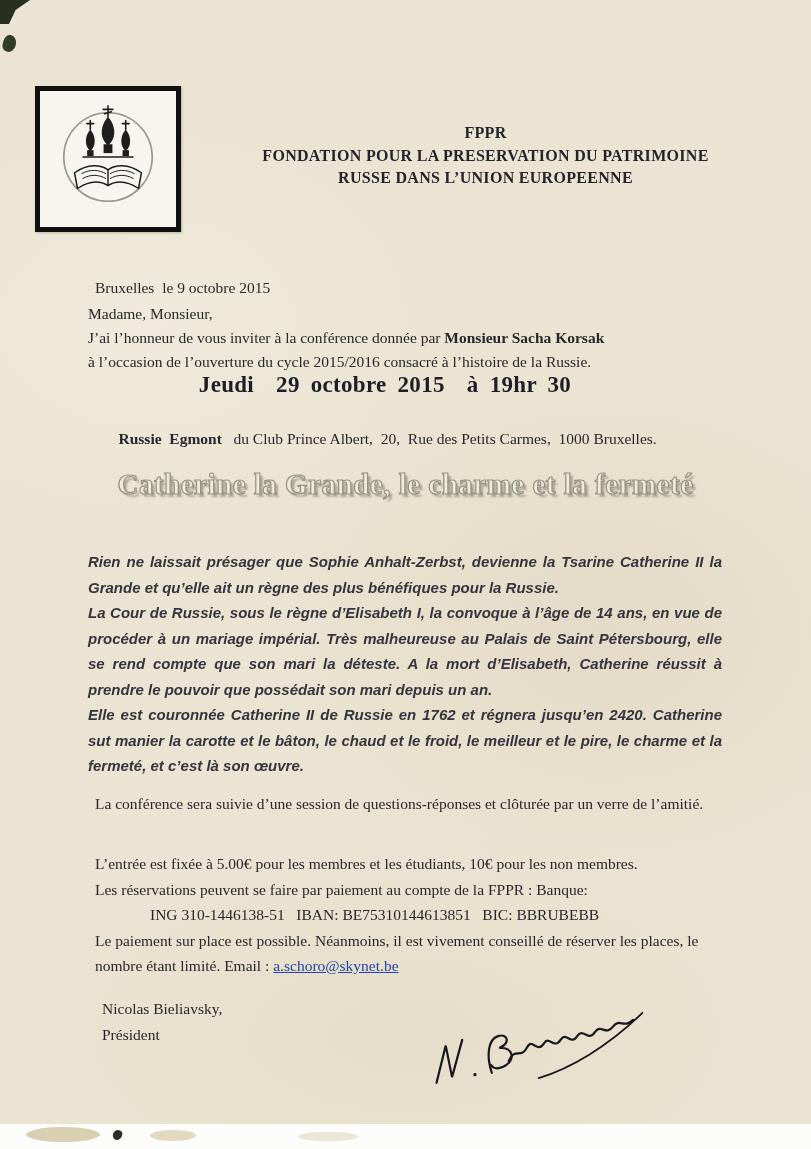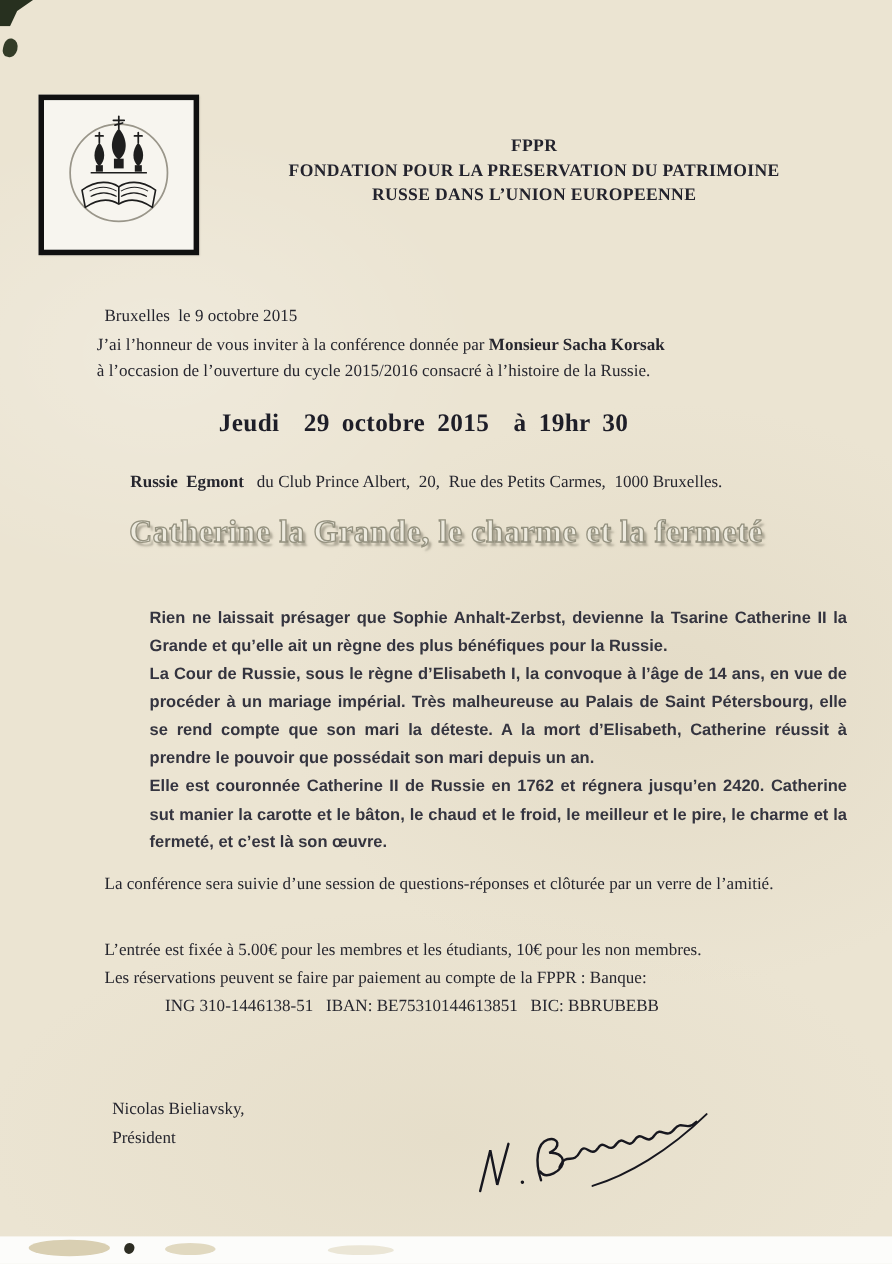--- a/index.html
+++ b/index.html
@@ -58,22 +58,22 @@
     position:absolute;left:0;top:468px;width:811px;text-align:center;
     font-size:29px;font-weight:bold;letter-spacing:.5px;white-space:pre-wrap;
     color:#edeade;
     -webkit-text-stroke:1.2px #94917f;
     text-shadow:3px 3px 2px rgba(134,129,111,.6);
   }
 
   .bio{
     position:absolute;left:88px;top:549px;width:634px;
     font-family:"Liberation Sans", sans-serif;
-    font-weight:bold;
-    font-size:15px;line-height:25.5px;text-align:justify;color:#34343f;margin-left:48px;
+    font-weight:bold;font-style:italic;
+    font-size:15px;line-height:25.5px;text-align:justify;color:#34343f;
   }
   .bio p{margin:0;}
 
   .conf-para{position:absolute;left:95px;top:791px;width:632px;font-size:15.5px;line-height:25px;margin:0;}
 
   .payment{position:absolute;left:95px;top:851px;width:648px;font-size:15.5px;line-height:25.5px;}
   .payment p{margin:0;}
   .payment .bank{padding-left:55px;white-space:pre-wrap;}
   .email-link{color:#2243a8;text-decoration:underline;cursor:pointer;}
 
@@ -127,20 +127,21 @@
 
   <div class="org-header">
     <div>FPPR</div>
     <div>FONDATION POUR LA PRESERVATION DU PATRIMOINE</div>
     <div>RUSSE DANS  L’UNION EUROPEENNE</div>
   </div>
 
   <div class="dateline">Bruxelles  le 9 octobre 2015</div>
 
   <div class="intro">
+    <p>Madame, Monsieur,</p>
     <p><span>J’ai l’honneur de vous inviter à la conférence  donnée par  </span><span class="speaker">Monsieur  Sacha Korsak</span></p>
     <p>à l’occasion de l’ouverture du  cycle  2015/2016  consacré à l’histoire de  la Russie.</p>
   </div>
 
   <div class="event-line">Jeudi  29 octobre 2015  à 19hr 30</div>
 
   <div class="venue-line">
     <span class="venue-bold">Russie  Egmont</span><span>   du Club Prince Albert,  20,  Rue des Petits Carmes,  1000 Bruxelles.</span>
   </div>
 
@@ -151,20 +152,21 @@
     <p>La Cour de Russie, sous le règne d’Elisabeth I, la convoque à l’âge de 14 ans, en vue de procéder à un mariage impérial. Très malheureuse au Palais de Saint Pétersbourg, elle se rend compte que son mari la déteste. A la mort d’Elisabeth, Catherine réussit à prendre le pouvoir que possédait son mari depuis un an.</p>
     <p>Elle est couronnée Catherine II de Russie en 1762 et régnera jusqu’en 2420. Catherine sut manier la carotte et le bâton, le chaud et le froid, le meilleur et le pire, le charme et la fermeté, et c’est là son œuvre.</p>
   </div>
 
   <p class="conf-para">La conférence sera suivie  d’une session de questions-réponses et clôturée par un verre de l’amitié.</p>
 
   <div class="payment">
     <p>L’entrée est fixée  à 5.00€   pour les membres et les étudiants, 10€ pour les non membres.</p>
     <p>Les réservations peuvent se faire par paiement au compte de la FPPR : Banque:</p>
     <p class="bank">ING 310-1446138-51   IBAN: BE75310144613851   BIC: BBRUBEBB</p>
+    <p><span>Le paiement sur place est possible. Néanmoins, il est vivement  conseillé de réserver les places, le nombre étant limité.  Email : </span><a class="email-link" href="#">a.schoro@skynet.be</a></p>
   </div>
 
   <div class="closing">
     <p>Nicolas Bieliavsky,</p>
     <p>Président</p>
   </div>
 
   <div class="signature">
     <svg width="240" height="90" viewBox="0 0 240 90">
       <g fill="none" stroke="#17171f" stroke-width="2.2" stroke-linecap="round">

